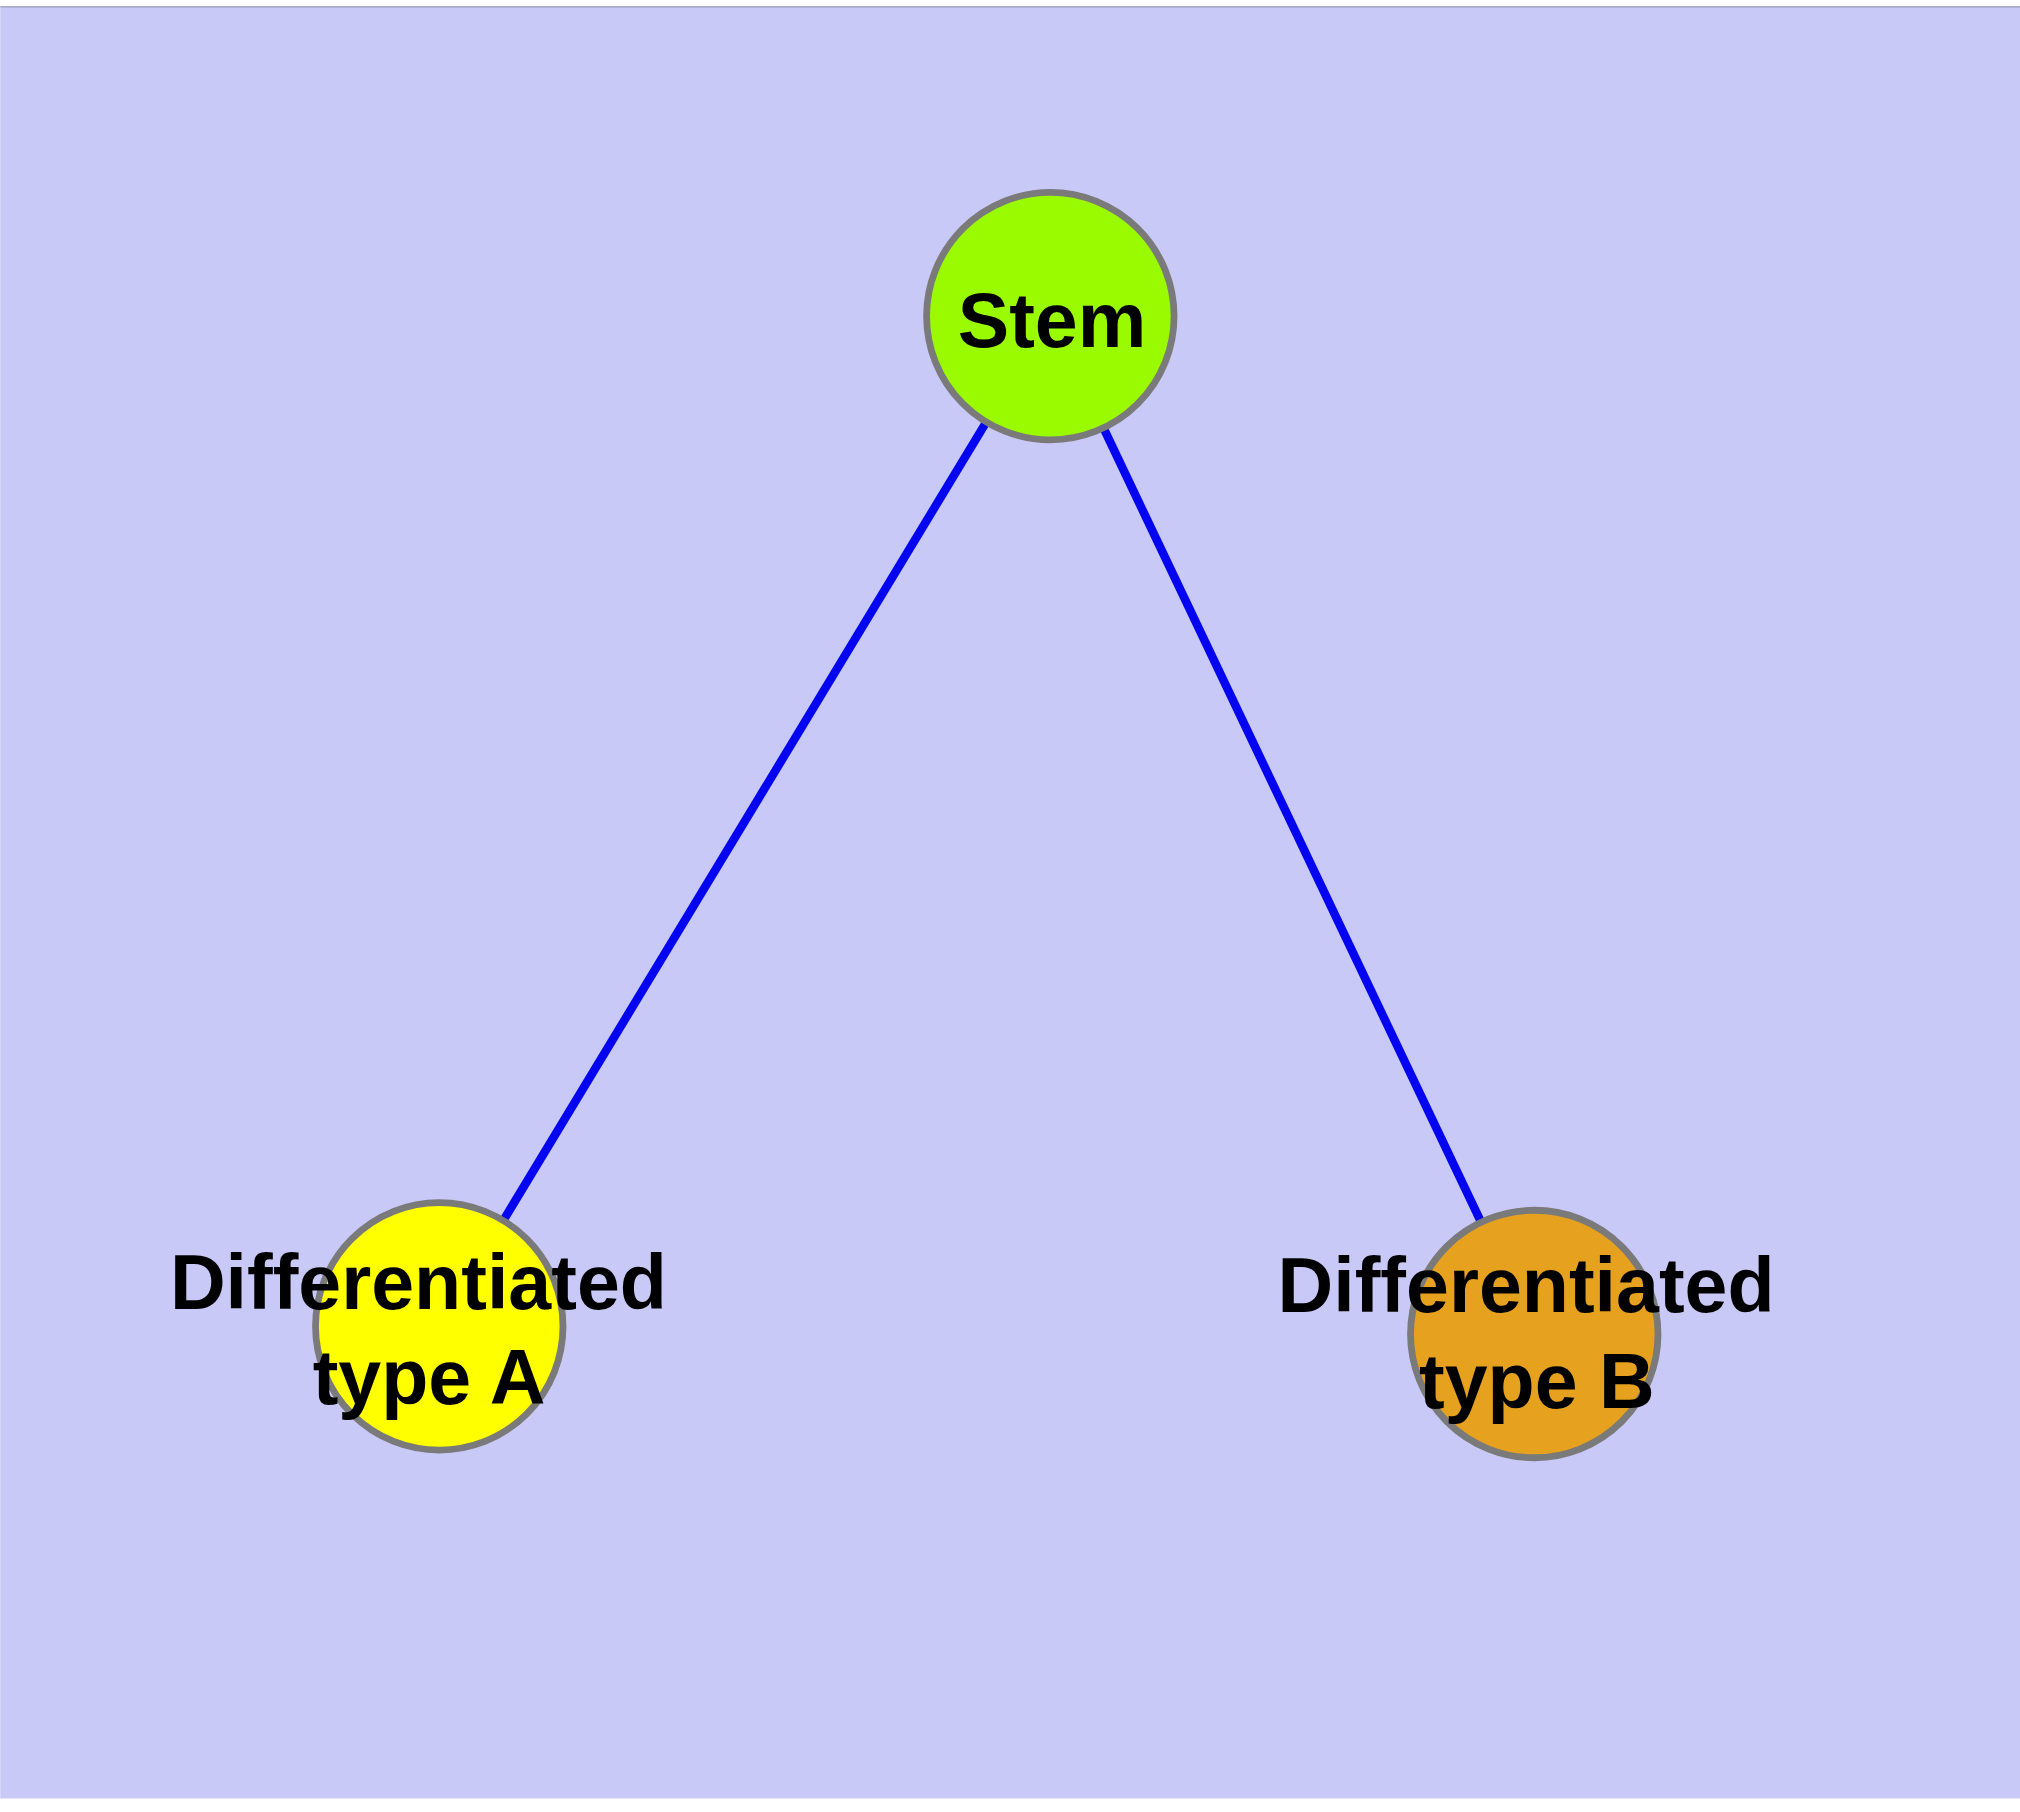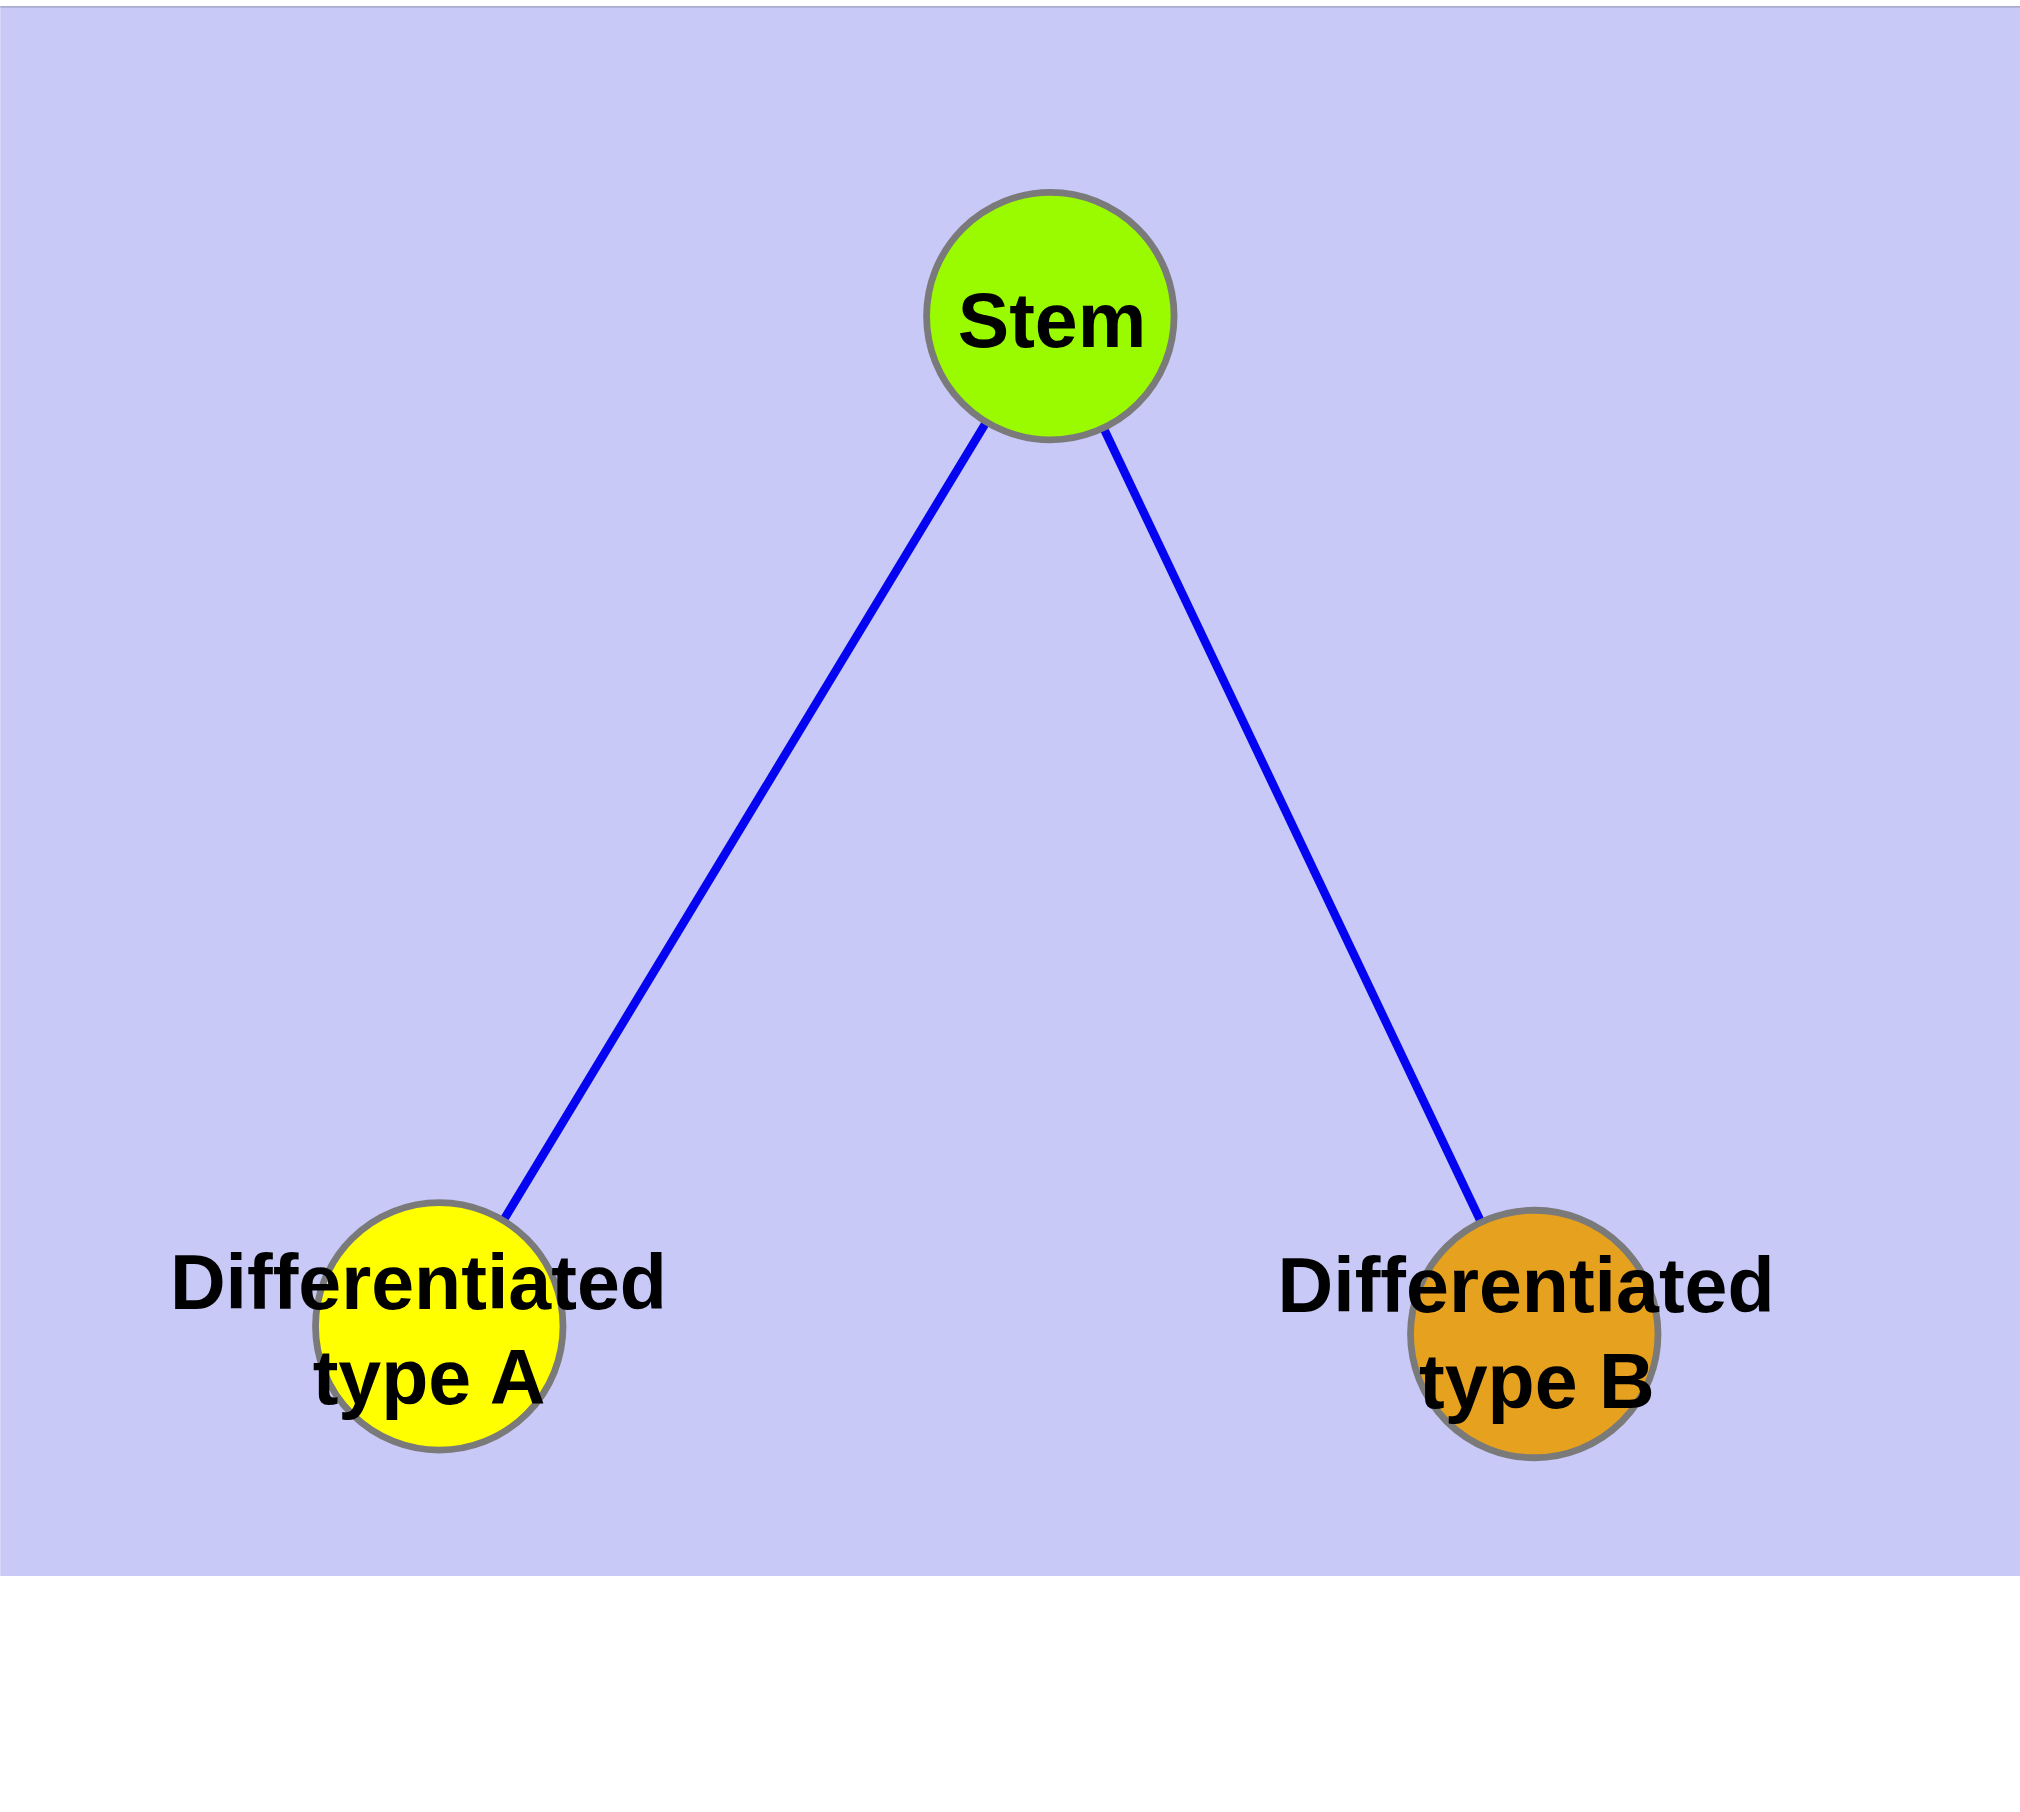--- a/index.html
+++ b/index.html
@@ -3,21 +3,21 @@
 <meta charset="utf-8">
 <style>
   html, body {
     margin: 0;
     padding: 0;
     background: #ffffff;
   }
   .stage {
     position: relative;
     width: 2021px;
-    height: 1576px;
+    height: 1812px;
     background: #ffffff;
     overflow: hidden;
   }
   svg.graph {
     display: block;
   }
   svg.graph text {
     font-family: "Liberation Sans", sans-serif;
     font-weight: bold;
     font-size: 91px;

